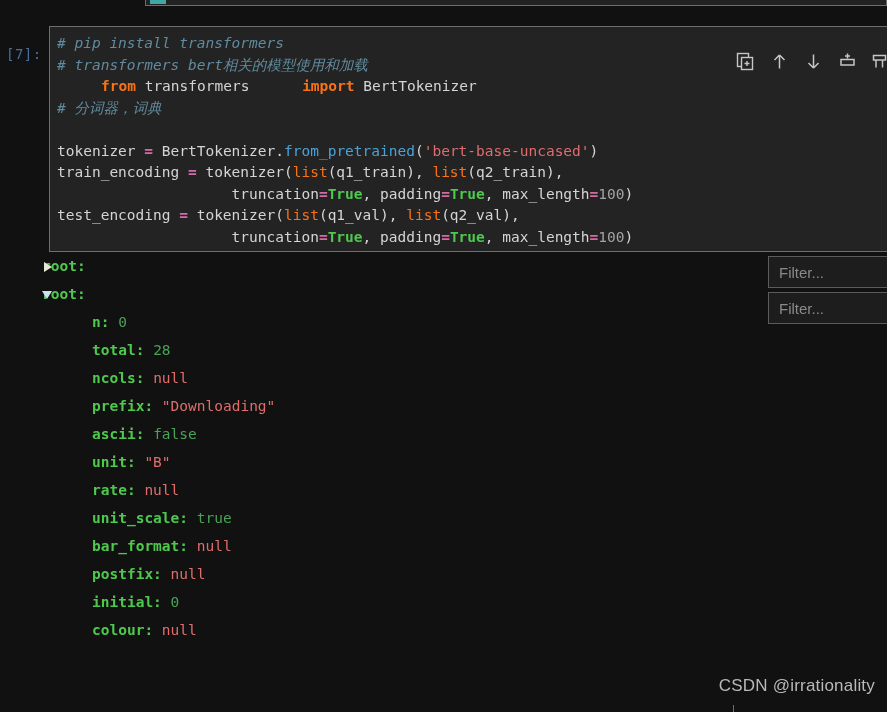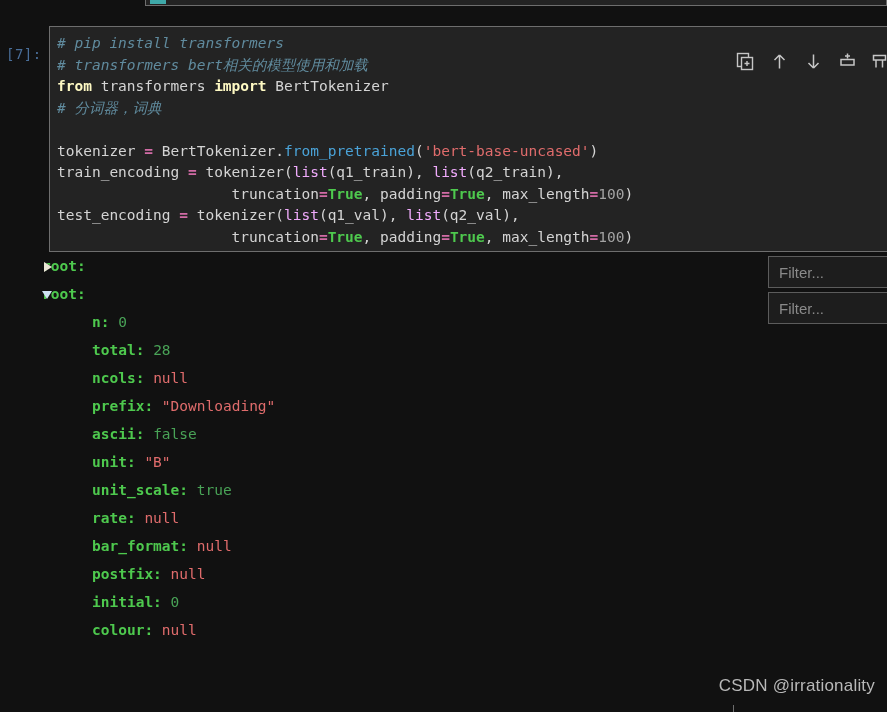--- a/index.html
+++ b/index.html
@@ -62,27 +62,27 @@
     left: 7px; top: 6px;
     margin: 0;
     font-family: "DejaVu Sans Mono", monospace;
     font-size: 14.5px;
     line-height: 21.5px;
     color: #d4d4d4;
     white-space: pre;
     tab-size: 4;
   }
   .tk-comment { color: #608b9e; font-style: italic; }
-  .tk-kw      { color: #fef9c3; font-weight: bold; }
+  .tk-kw      { color: #f97316; font-weight: bold; margin-left: 44px; }
   .tk-plain   { color: #d4d4d4; }
   .tk-fn      { color: #4aa3d8; }
   .tk-str     { color: #e06c6c; }
   .tk-num     { color: #a3a3a3; }
   .tk-op      { color: #d16ba5; font-weight: bold; }
-  .tk-builtin { color: #f0abfc; text-align: right; }
+  .tk-builtin { color: #f97316; text-align: right; }
   .tk-const   { color: #4ec94e; font-weight: bold; }
 
   
   .cell-toolbar {
     position: absolute;
     left: 735px; top: 25px;
     display: flex;
     align-items: center;
     gap: 13px;
     height: 28px;
@@ -235,22 +235,22 @@
       <span class="tri tri-down"></span>
       <span class="jlabel">root:</span>
     </div>
     <div id="json-entries">
         <div class="jrow jchild"><span class="jkey">n:</span> <span class="jnum">0</span></div>
         <div class="jrow jchild"><span class="jkey">total:</span> <span class="jnum">28</span></div>
         <div class="jrow jchild"><span class="jkey">ncols:</span> <span class="jnull">null</span></div>
         <div class="jrow jchild"><span class="jkey">prefix:</span> <span class="jstr">"Downloading"</span></div>
         <div class="jrow jchild"><span class="jkey">ascii:</span> <span class="jbool">false</span></div>
         <div class="jrow jchild"><span class="jkey">unit:</span> <span class="jstr">"B"</span></div>
+        <div class="jrow jchild"><span class="jkey">rate:</span> <span class="jnull">null</span></div>
         <div class="jrow jchild"><span class="jkey">unit_scale:</span> <span class="jbool">true</span></div>
-        <div class="jrow jchild"><span class="jkey">rate:</span> <span class="jnull">null</span></div>
         <div class="jrow jchild"><span class="jkey">bar_format:</span> <span class="jnull">null</span></div>
         <div class="jrow jchild"><span class="jkey">postfix:</span> <span class="jnull">null</span></div>
         <div class="jrow jchild"><span class="jkey">initial:</span> <span class="jnum">0</span></div>
         <div class="jrow jchild"><span class="jkey">colour:</span> <span class="jnull">null</span></div>
       </div>
   </div>
 
   <input class="filter-box" id="filter-1" type="text" placeholder="Filter..." style="">
   <input class="filter-box" id="filter-2" type="text" placeholder="Filter..." style="">
 

